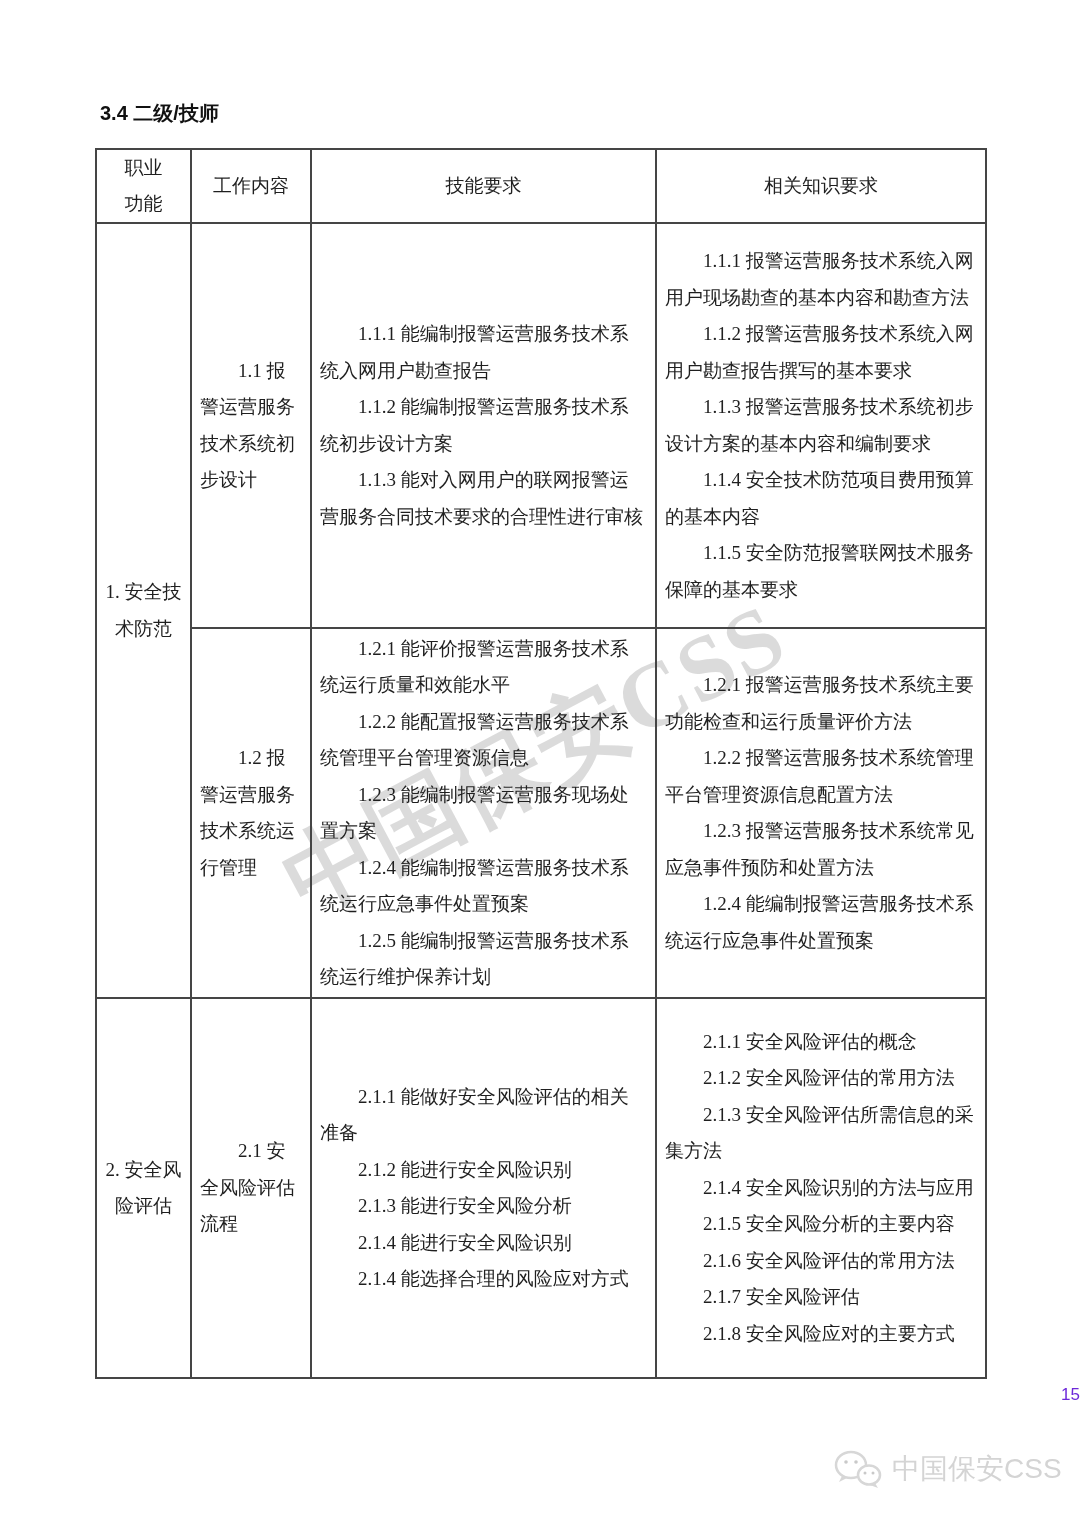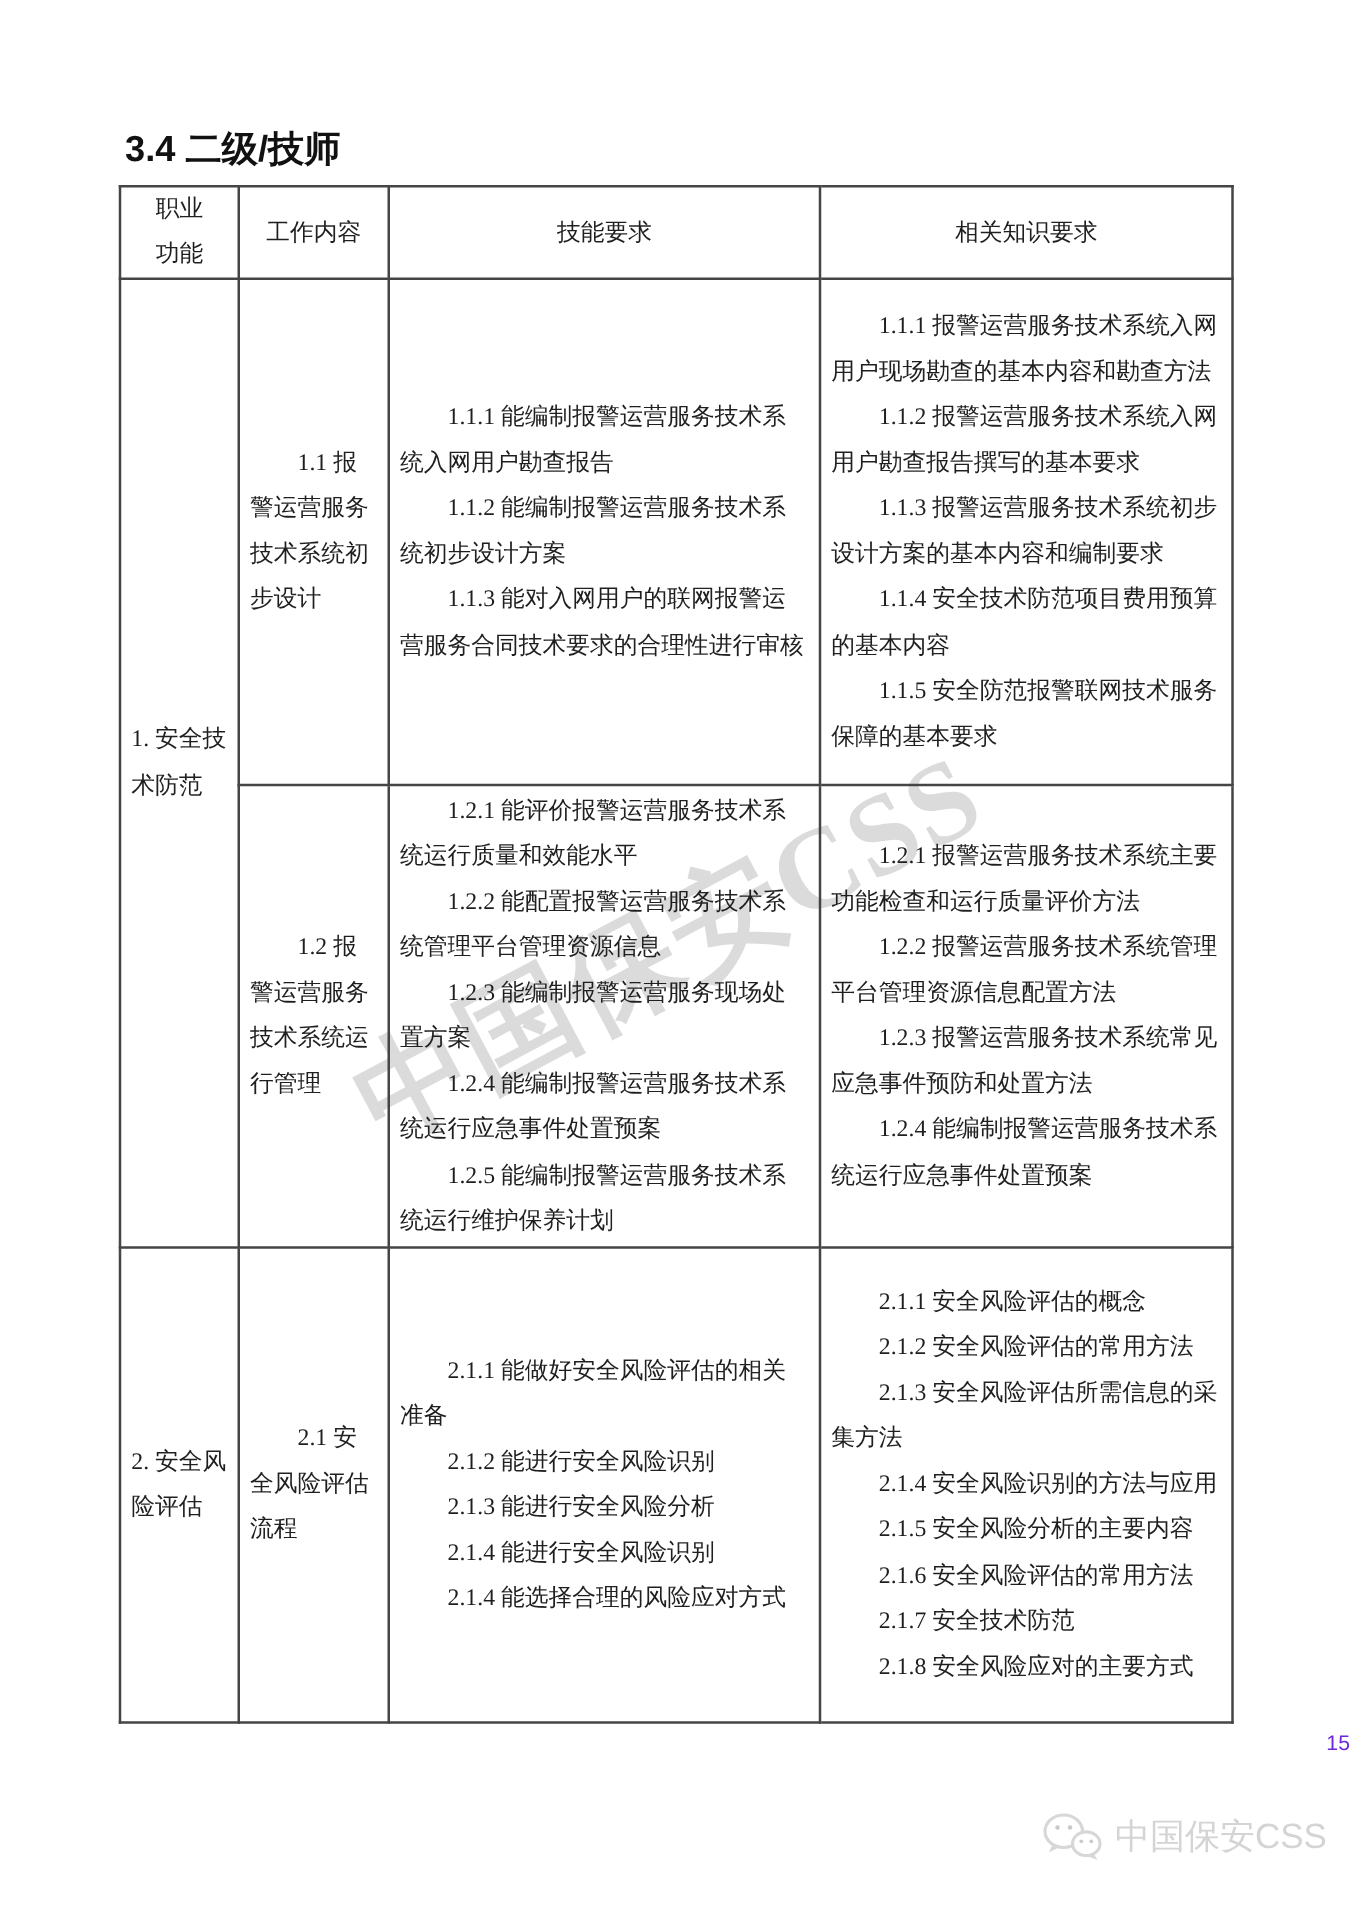--- a/index.html
+++ b/index.html
@@ -7,21 +7,21 @@
     width:1080px; height:1527px;
     background:#ffffff;
     position:relative;
     font-family:"Liberation Serif","DejaVu Serif",serif;
     color:#1f1f1f;
     overflow:hidden;
   }
   .page-title {
     position:absolute; left:100px; top:100px;
     font-family:"Liberation Sans","DejaVu Sans",sans-serif;
-    font-weight:bold; font-size:29px; color:#111;
+    font-weight:bold; font-size:20px; color:#111;
   }
   .watermark {
     position:absolute; left:255px; top:680px; width:620px;
     transform:rotate(-28deg); transform-origin:center center;
     font-size:92px; font-weight:bold; letter-spacing:2px;
     color:rgba(90,90,90,0.22);
     white-space:nowrap; pointer-events:none; z-index:0;
   }
   table.std {
     position:absolute; left:95px; top:148px; z-index:1;
@@ -34,21 +34,21 @@
     vertical-align:middle;
     font-size:19px;
     font-weight:normal;
   }
   thead tr { height:58px; }
   tr.r1 { height:405px; }
   tr.r2 { height:370px; }
   tr.r3 { height:380px; }
   th { text-align:center; }
   .th-wrap { display:inline-block; width:44px; line-height:36px; text-align:center; }
-  td.func { text-align:left; line-height:36.5px; }
+  td.func { text-align:center; line-height:36.5px; }
   td.work p, td.cell p {
     margin:0; text-indent:2em; line-height:36.5px; text-align:left;
   }
   td.cell { vertical-align:middle;margin-left:40px; }
   .page-number {
     position:absolute; left:0; right:0; top:1385px;
     text-align:right; font-size:17px; color:#6d28d9;
     font-family:"Liberation Sans","DejaVu Sans",sans-serif;
   }
   .footer-logo {
@@ -130,21 +130,21 @@
         <p>2.1.4 能进行安全风险识别</p>
         <p>2.1.4 能选择合理的风险应对方式</p>
       </td>
       <td class="cell">
         <p>2.1.1 安全风险评估的概念</p>
         <p>2.1.2 安全风险评估的常用方法</p>
         <p>2.1.3 安全风险评估所需信息的采集方法</p>
         <p>2.1.4 安全风险识别的方法与应用</p>
         <p>2.1.5 安全风险分析的主要内容</p>
         <p>2.1.6 安全风险评估的常用方法</p>
-        <p>2.1.7 安全技术防范</p>
+        <p>2.1.7 安全风险评估</p>
         <p>2.1.8 安全风险应对的主要方式</p>
       </td>
     </tr>
   </tbody>
 </table>
 
 <div class="page-number">15</div>
 
 <div class="footer-logo">
   <span style="display:inline-block;line-height:0;">

